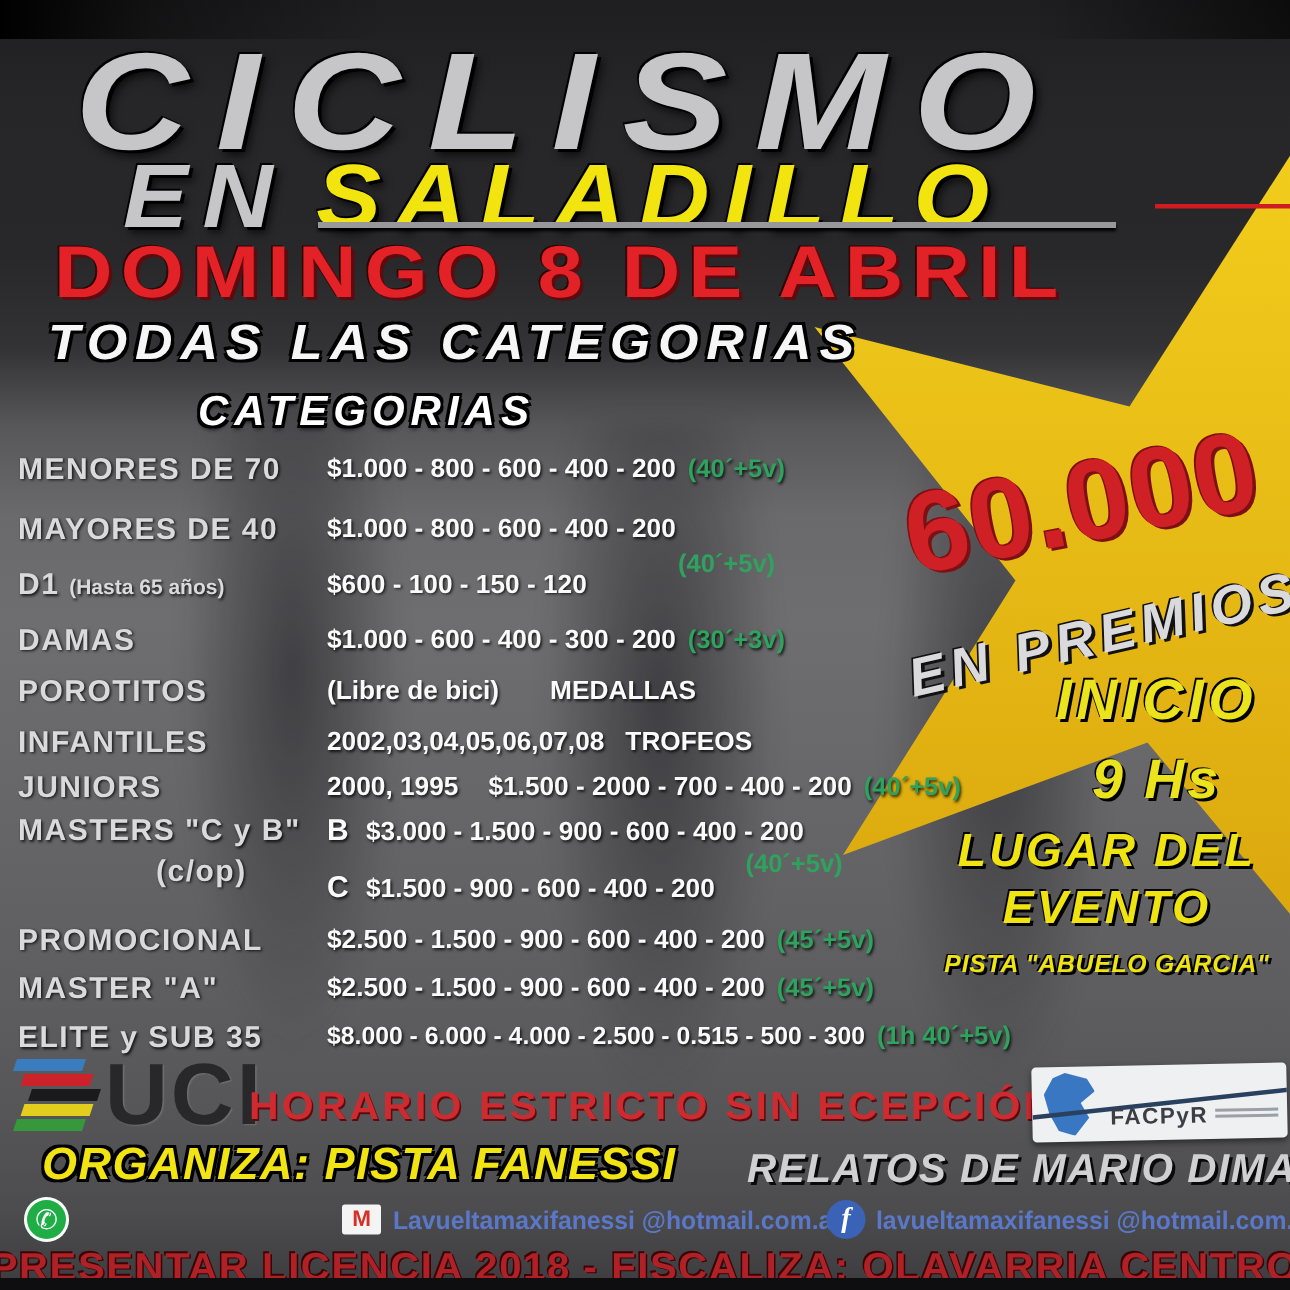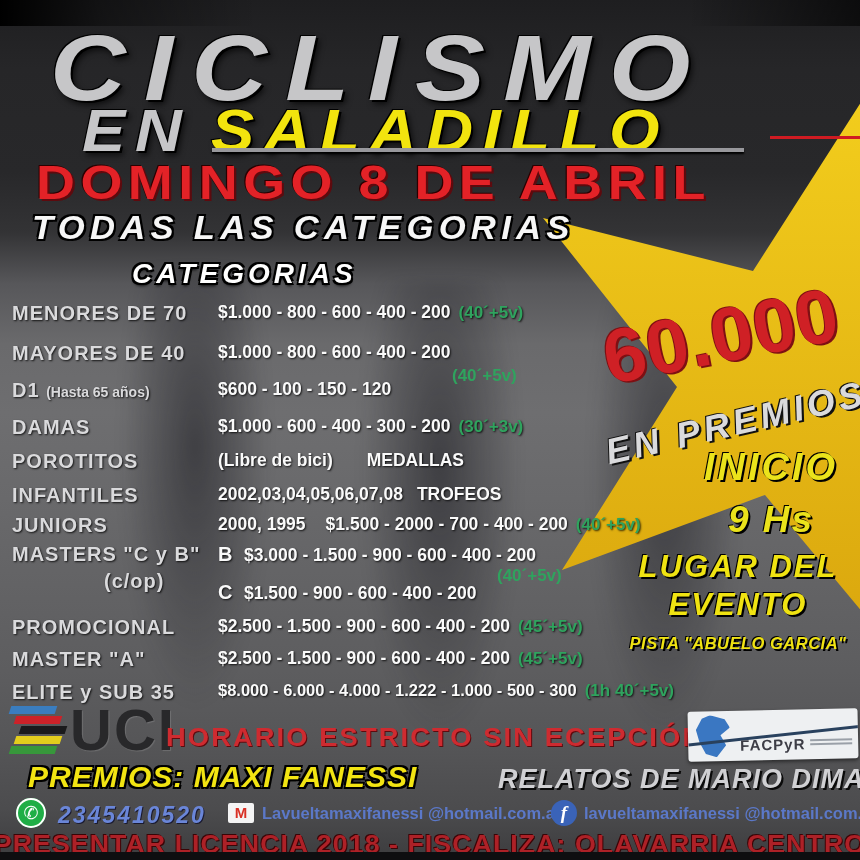--- a/index.html
+++ b/index.html
@@ -186,21 +186,21 @@
     <span class="val"><span>$2.500 - 1.500 - 900 - 600 - 400 - 200</span><span class="green">(45´+5v)</span></span>
   </div>
 
   <div class="row" style="top:648px;">
     <span class="cat">MASTER "A"</span>
     <span class="val"><span>$2.500 - 1.500 - 900 - 600 - 400 - 200</span><span class="green">(45´+5v)</span></span>
   </div>
 
   <div class="row" style="top:681px;">
     <span class="cat">ELITE y SUB 35</span>
-    <span class="val small"><span>$8.000 - 6.000 - 4.000 - 1.222 - 1.000 - 500 - 300</span><span class="green">(1h 40´+5v)</span></span>
+    <span class="val small"><span>$8.000 - 6.000 - 4.000 - 2.500 - 0.515 - 500 - 300</span><span class="green">(1h 40´+5v)</span></span>
   </div>
 
   <div class="inicio">
     <div class="l1">INICIO</div>
     <div class="l2">9 Hs</div>
   </div>
   <div class="venue">
     <div class="vh">LUGAR DEL</div>
     <div class="vh">EVENTO</div>
     <div class="vn">PISTA "ABUELO GARCIA"</div>
@@ -222,26 +222,25 @@
   <div class="facpyr">
     <div class="blob"></div>
     <div class="fline"></div>
     <div class="ftext">FACPyR</div>
     <div class="ftiny">
         <i></i>
         <i></i>
       </div>
   </div>
 
-  <div class="organiza">PREMIOS: MAXI FANESSI</div>
+  <div class="organiza">ORGANIZA: PISTA FANESSI</div>
   <div class="relatos">RELATOS DE MARIO DIMARTINO</div>
 
   <div class="contact-row">
     <div class="wa-icon">✆</div>
-    <div class="phone">2345410520</div>
     <div class="gm-icon">M</div>
     <div class="email">Lavueltamaxifanessi @hotmail.com.ar</div>
     <div class="fb-icon">f</div>
     <div class="fbtext">lavueltamaxifanessi @hotmail.com.ar</div>
   </div>
 
   <div class="license">PRESENTAR LICENCIA 2018 - FISCALIZA: OLAVARRIA CENTRO</div>
   <div class="bottombar"></div>
 </div>
 

